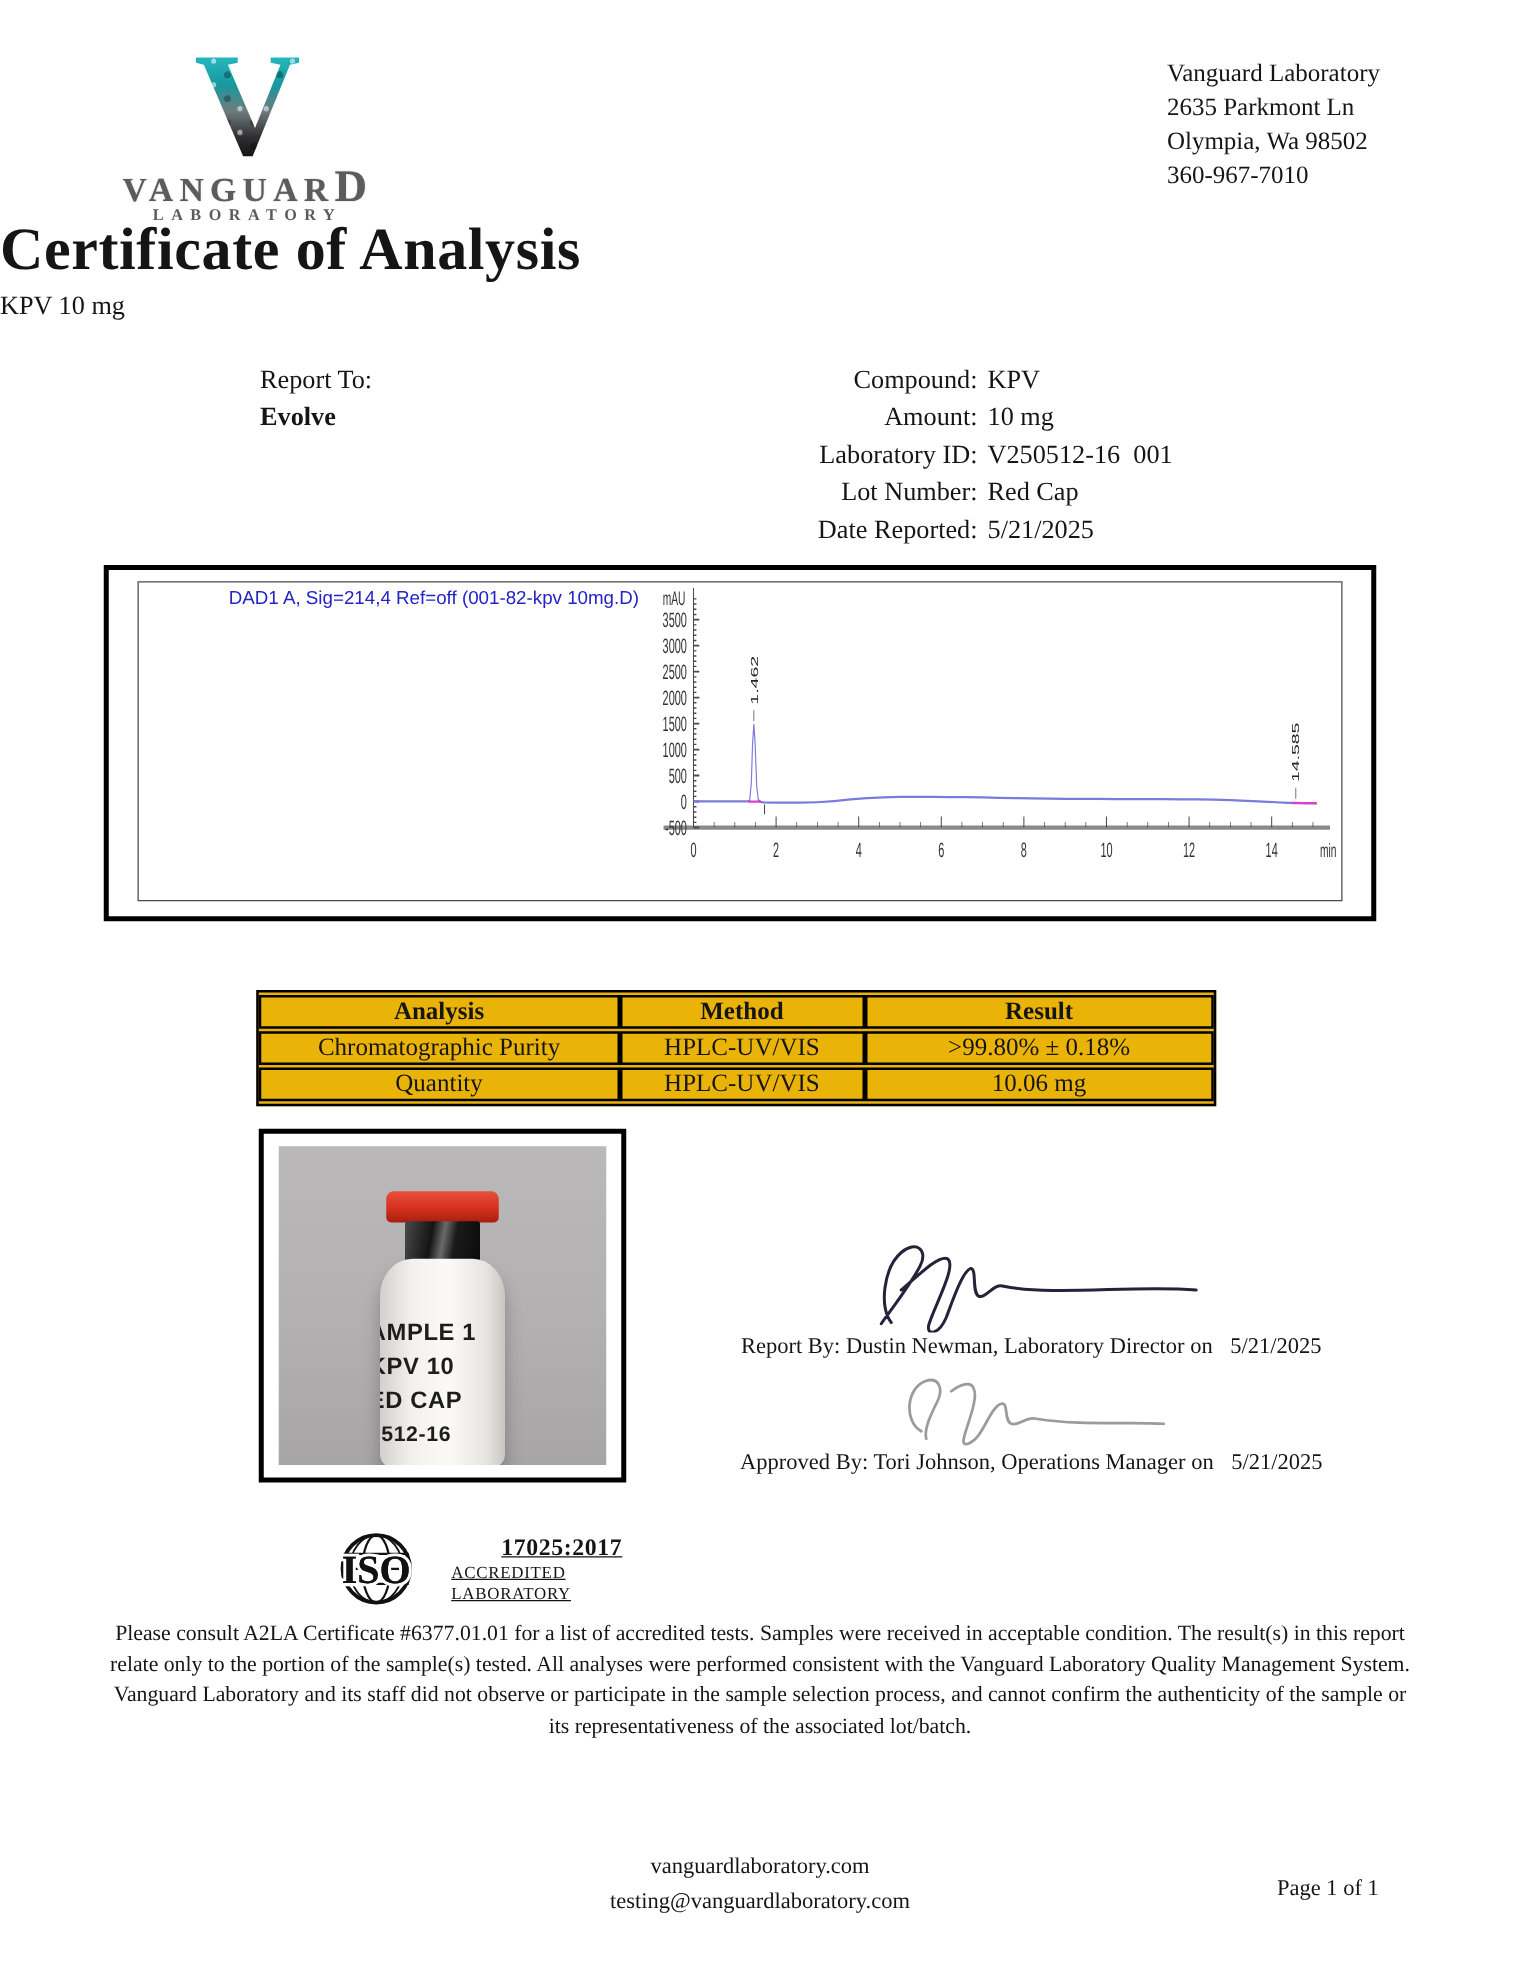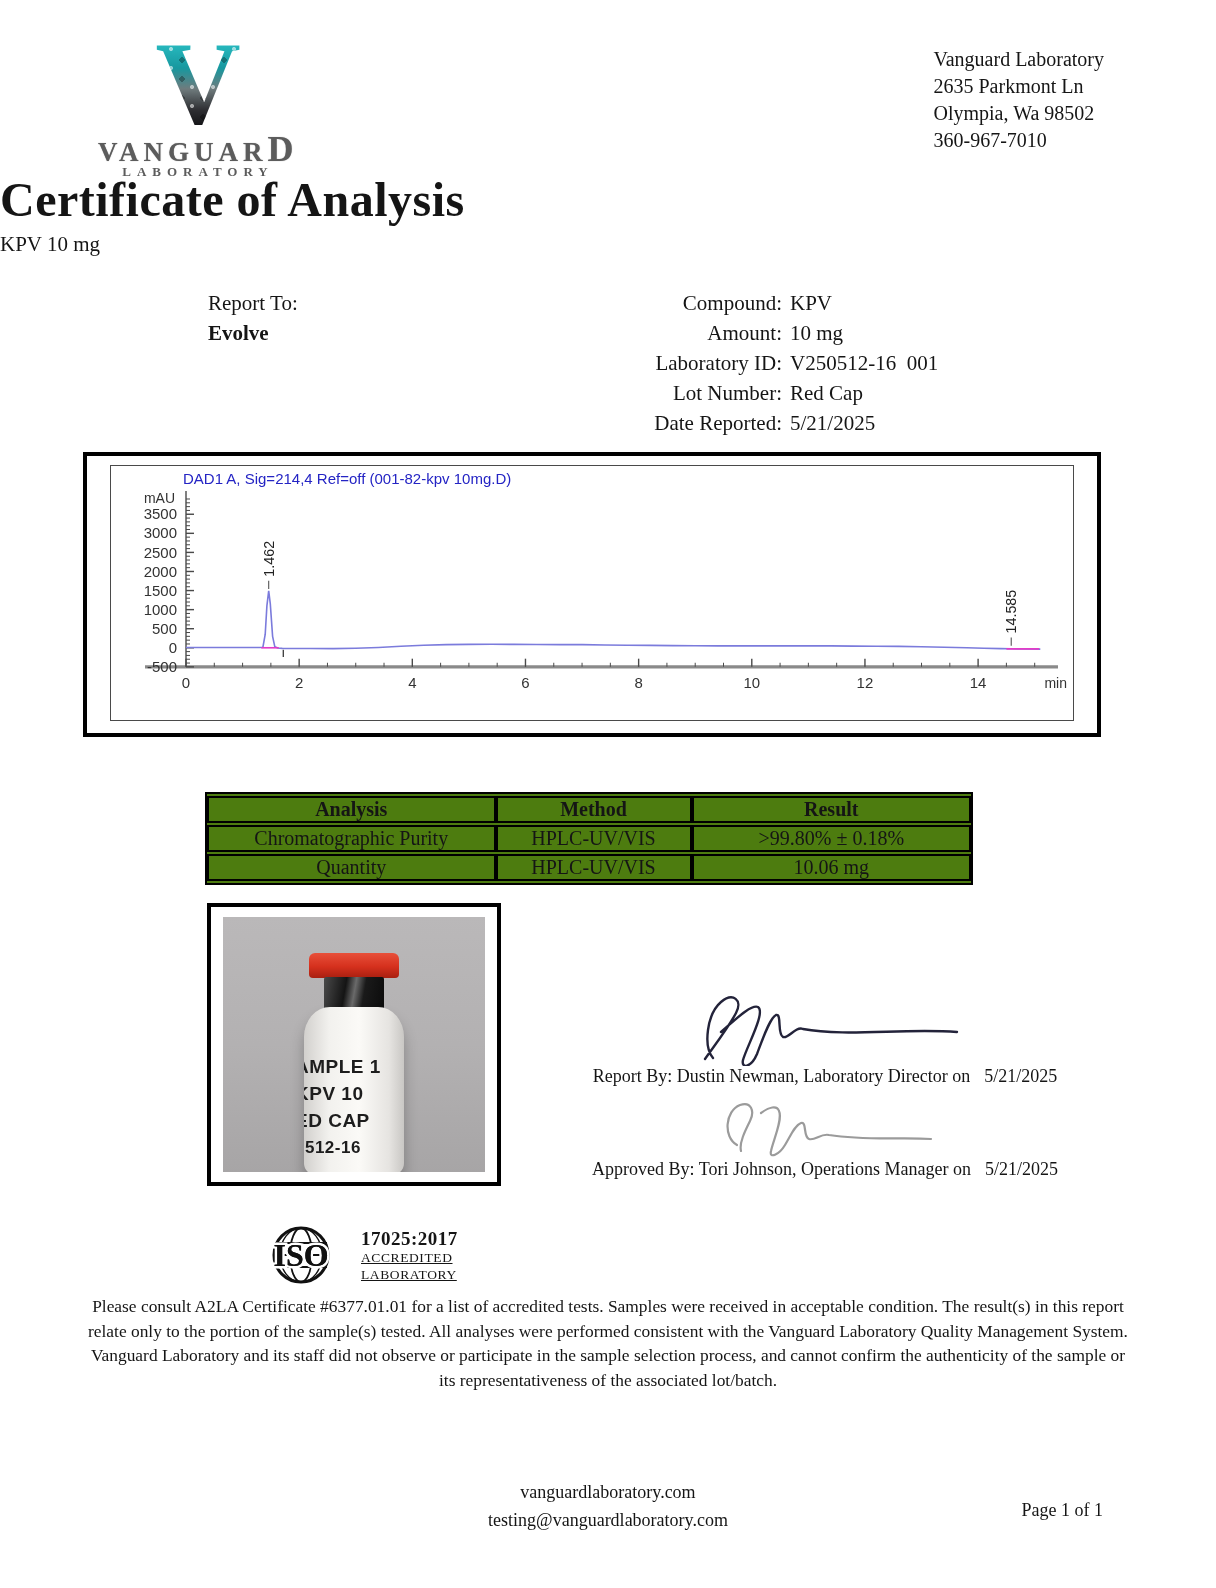--- a/index.html
+++ b/index.html
@@ -48,29 +48,29 @@
   .meta-grid { position:absolute; left:520px; top:288px; width:450px;
     display:grid; grid-template-columns:262px 1fr; column-gap:8px;
     font-size:21px; line-height:30px; }
   .meta-label { text-align:right; }
   .meta-value { text-align:left; white-space:pre; }
 
   
   .chart-outer { position:absolute; left:83px; top:452px; width:1018px; height:285px;
     border:4px solid #000; background:#fff; padding:9px 23px 12px 23px; }
   .chart-inner { width:100%; height:100%; border:1.5px solid #4a4a4a; position:relative;
-    display:flex; flex-direction:column; }
+    display:flex; }
   .chart-title { font-family:"Liberation Sans", sans-serif; color:#2424c4;
     font-size:15px; padding:4px 0 0 72px; }
   .chart-svg { flex:1; width:100%; }
 
   
   .coa-table { position:absolute; left:205px; top:792px; width:768px;
     border-collapse:separate; border-spacing:0 2px; border:2px solid #000;
-    font-size:20px; background:#4d7c0f; }
+    font-size:20px; background:#eab308; }
   .coa-table th, .coa-table td { border:2px solid #000; text-align:center;
     padding:0 8px; height:26px; }
   .coa-table th { font-weight:bold; }
   .col-analysis { width:287px; } .col-method { width:195px; } .col-result { width:278px; }
 
   
   .photo-frame { position:absolute; left:207px; top:903px; width:294px; height:283px;
     border:4px solid #000; background:#fff; padding:10px 12px; }
   .photo { width:100%; height:100%; position:relative; overflow:hidden;
     background:linear-gradient(180deg,#bab8b9 0%,#b3b1b2 50%,#a7a5a6 100%); }
@@ -92,21 +92,21 @@
   
   .sig-block { position:absolute; left:590px; top:988px; width:470px; }
   .sig-svg { display:block; margin:0 auto; }
   .sig-line { font-size:18px; text-align:center; white-space:nowrap; }
   .sig-date { margin-left:14px; }
   .sig-gap { height:6px; }
 
   
   .iso { position:absolute; left:266px; top:1220px; display:flex; align-items:center; gap:25px; }
   .iso-texts { line-height:1; }
-  .iso-cert { font-weight:bold; font-size:19px; letter-spacing:.5px; }
+  .iso-cert { font-weight:bold; font-size:19px; text-decoration:underline; letter-spacing:.5px;margin-left:40px; }
   .iso-line { font-weight:normal; font-size:13.5px; text-decoration:underline; letter-spacing:.6px; margin-top:3px; }
 
   
   .disclaimer { position:absolute; left:88px; top:1294px; width:1040px;
     text-align:center; font-size:17.4px; line-height:24.5px; }
   .footer-center { position:absolute; left:0; top:1478px; width:100%;
     text-align:center; font-size:18px; line-height:28px; }
   .page-num { position:absolute; right:113px; top:1500px; font-size:18px; }
 </style>
 </head>

